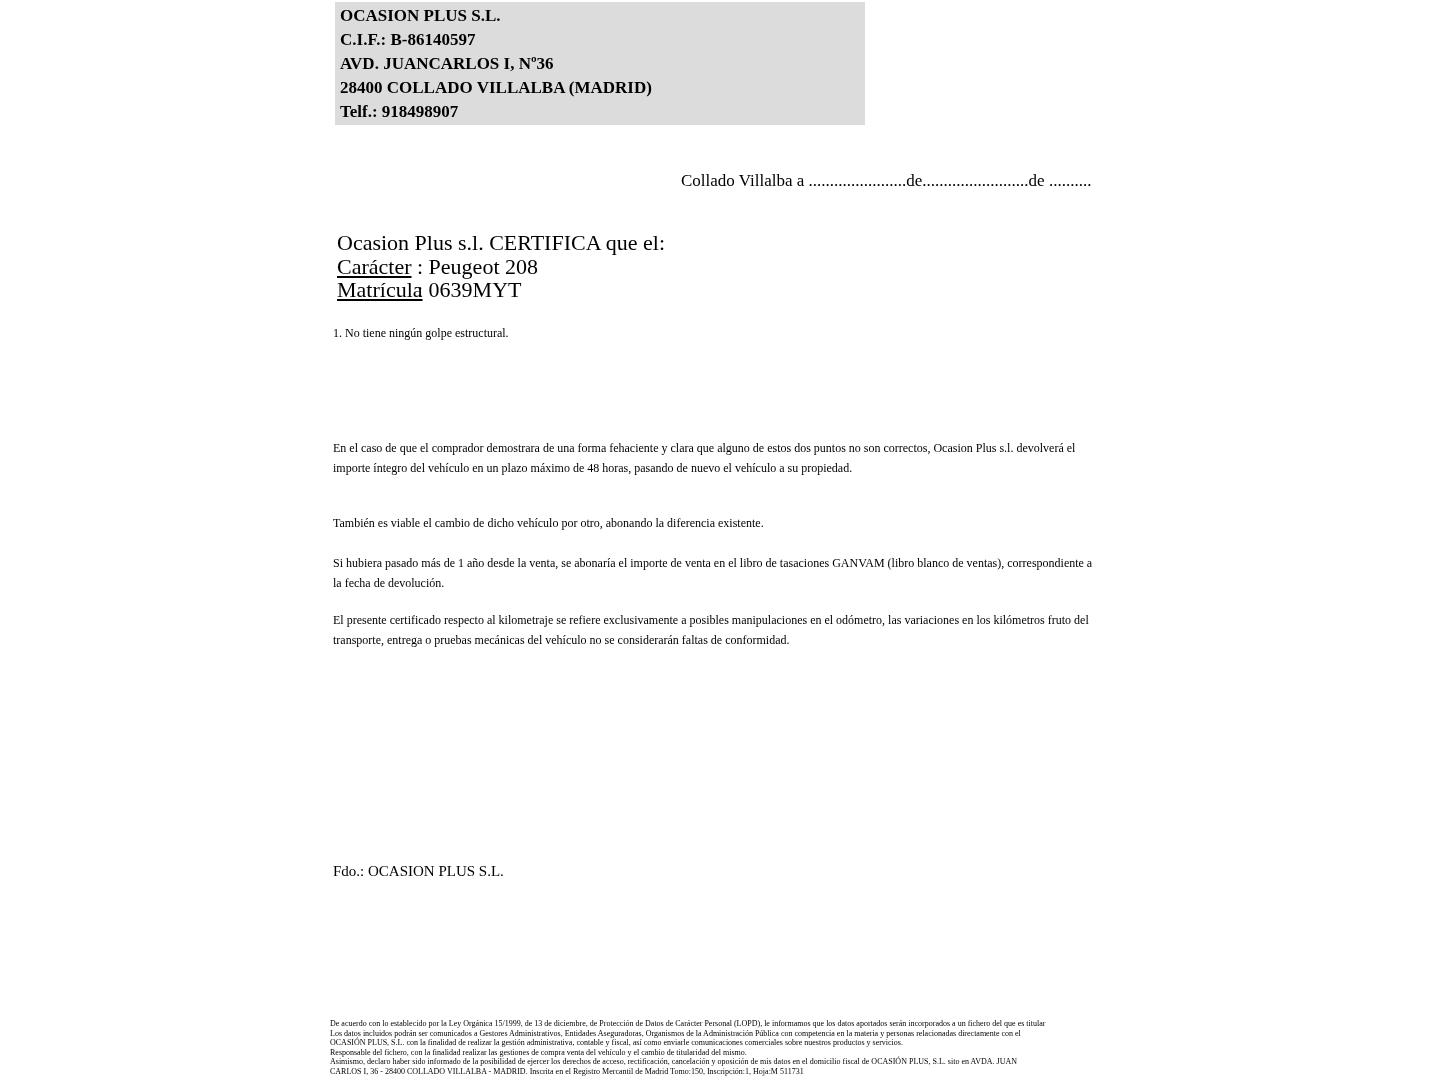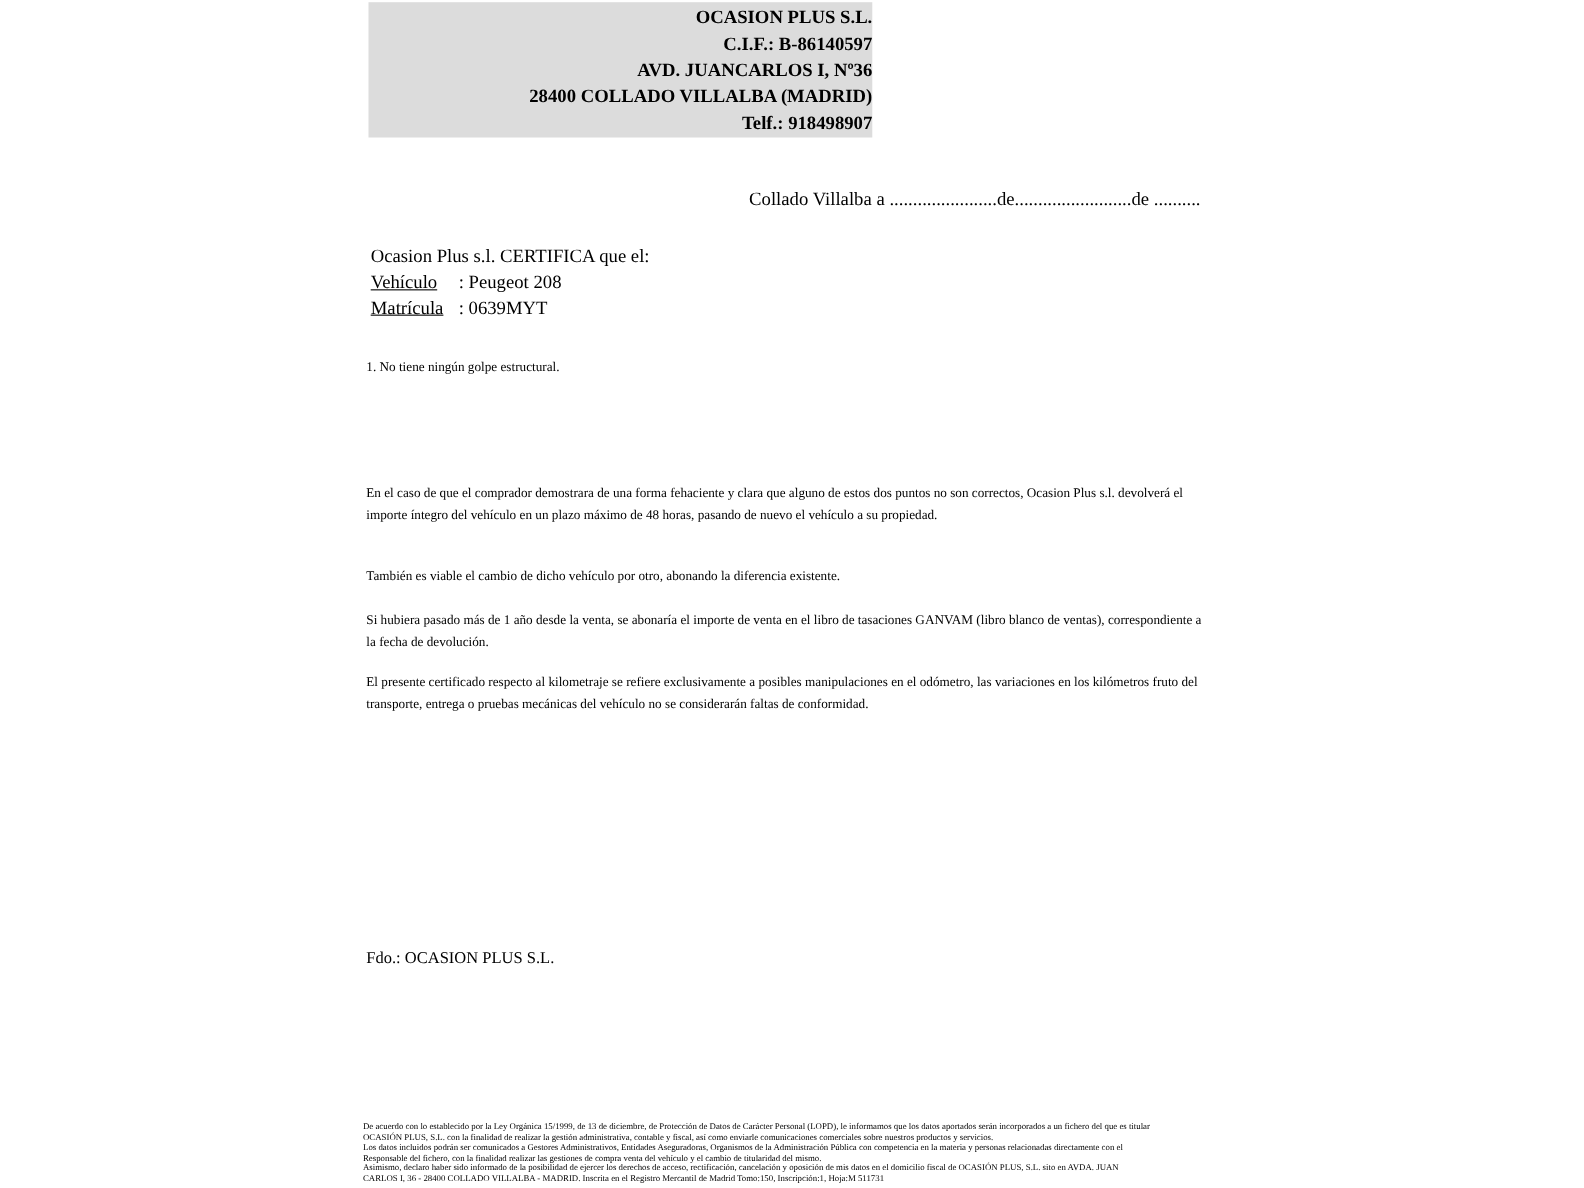--- a/index.html
+++ b/index.html
@@ -12,45 +12,44 @@
     position: relative;
     width: 1440px;
     height: 1080px;
     background: #ffffff;
     overflow: hidden;
   }
   .header-box {
     position: absolute;
     left: 335px;
     top: 2px;
-    width: 458px;
+    width: 530px;
     height: 123px;
     background: #dcdcdc;
     padding: 2px 0 0 5px;
-    text-align: right;
   }
   .header-box .hline {
     font-weight: bold;
     font-size: 17px;
     line-height: 24px;
     white-space: nowrap;
   }
   .date-line {
     position: absolute;
     left: 681px;
     top: 171px;
     font-size: 17px;
     line-height: 20px;
     white-space: nowrap;
   }
   .cert-block {
     position: absolute;
     left: 337px;
-    top: 221px;
-    font-size: 17px;
+    top: 231px;
+    font-size: 22px;
     line-height: 23.5px;
   }
   .cert-label {
     display: inline-block;
     width: 80px;
     text-decoration: underline;
   }
   .cert-value { white-space: pre; }
   .point {
     position: absolute;
@@ -99,35 +98,35 @@
     <div class="hline">C.I.F.: B-86140597</div>
     <div class="hline">AVD. JUANCARLOS I, Nº36</div>
     <div class="hline">28400 COLLADO VILLALBA (MADRID)</div>
     <div class="hline">Telf.: 918498907</div>
   </div>
 
   <div class="date-line">Collado Villalba a .......................de.........................de ..........</div>
 
   <div class="cert-block">
     <div class="cert-intro">Ocasion Plus s.l. CERTIFICA que el:</div>
-    <div class="cert-field"><span class="cert-label">Vehículo</span><span class="cert-value">: Peugeot 208</span></div>
+    <div class="cert-field"><span class="cert-label">Carácter</span><span class="cert-value">: Peugeot 208</span></div>
     <div class="cert-field"><span class="cert-label">Matrícula</span><span class="cert-value">: 0639MYT</span></div>
   </div>
 
   <div class="point point-1">1. No tiene ningún golpe estructural.</div>
 
   <div class="para para-1">En el caso de que el comprador demostrara de una forma fehaciente y clara que alguno de estos dos puntos no son correctos, Ocasion Plus s.l. devolverá el importe íntegro del vehículo en un plazo máximo de 48 horas, pasando de nuevo el vehículo a su propiedad.</div>
   <div class="para para-2">También es viable el cambio de dicho vehículo por otro, abonando la diferencia existente.</div>
   <div class="para para-3">Si hubiera pasado más de 1 año desde la venta, se abonaría el importe de venta en el libro de tasaciones GANVAM (libro blanco de ventas), correspondiente a la fecha de devolución.</div>
   <div class="para para-4">El presente certificado respecto al kilometraje se refiere exclusivamente a posibles manipulaciones en el odómetro, las variaciones en los kilómetros fruto del transporte, entrega o pruebas mecánicas del vehículo no se considerarán faltas de conformidad.</div>
 
   <div class="signature">Fdo.: OCASION PLUS S.L.</div>
 
   <div class="legal">
     <div class="lline">De acuerdo con lo establecido por la Ley Orgánica 15/1999, de 13 de diciembre, de Protección de Datos de Carácter Personal (LOPD), le informamos que los datos aportados serán incorporados a un fichero del que es titular</div>
+    <div class="lline">Los datos incluidos podrán ser comunicados a Gestores Administrativos, Entidades Aseguradoras, Organismos de la Administración Pública con competencia en la materia y personas relacionadas directamente con el</div>
     <div class="lline">OCASIÓN PLUS, S.L. con la finalidad de realizar la gestión administrativa, contable y fiscal, así como enviarle comunicaciones comerciales sobre nuestros productos y servicios.</div>
-    <div class="lline">Los datos incluidos podrán ser comunicados a Gestores Administrativos, Entidades Aseguradoras, Organismos de la Administración Pública con competencia en la materia y personas relacionadas directamente con el</div>
     <div class="lline">Responsable del fichero, con la finalidad realizar las gestiones de compra venta del vehículo y el cambio de titularidad del mismo.</div>
     <div class="lline">Asimismo, declaro haber sido informado de la posibilidad de ejercer los derechos de acceso, rectificación, cancelación y oposición de mis datos en el domicilio fiscal de OCASIÓN PLUS, S.L. sito en AVDA. JUAN</div>
     <div class="lline">CARLOS I, 36 - 28400 COLLADO VILLALBA - MADRID. Inscrita en el Registro Mercantil de Madrid Tomo:150, Inscripción:1, Hoja:M 511731</div>
   </div>
 
 </div>
 
 </body></html>

